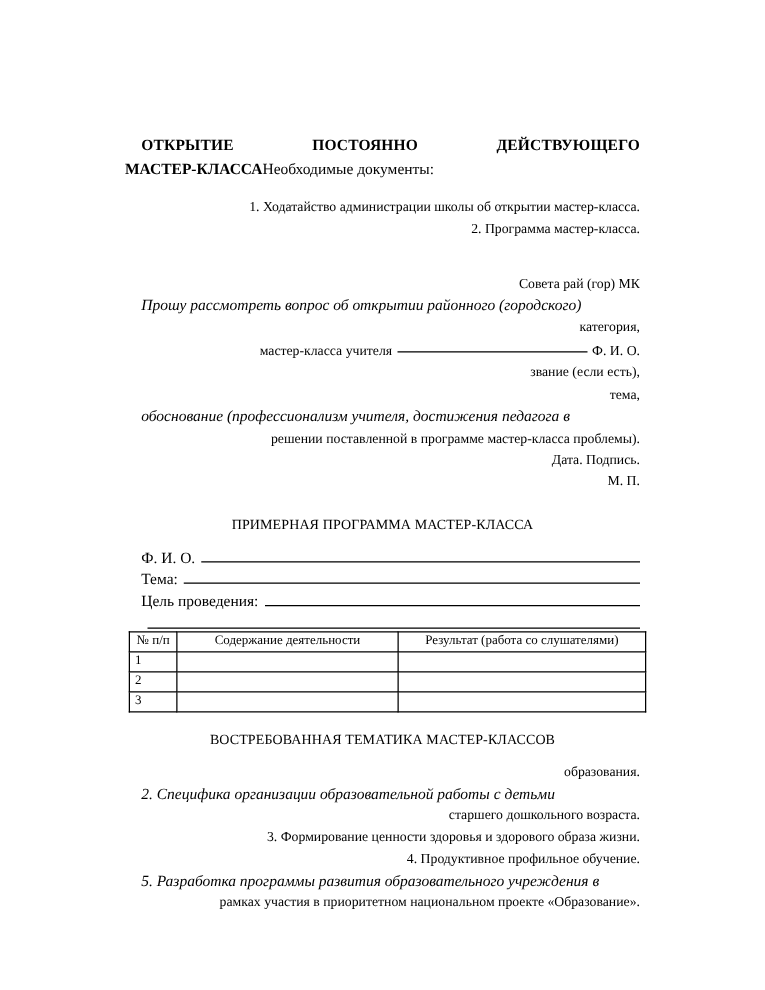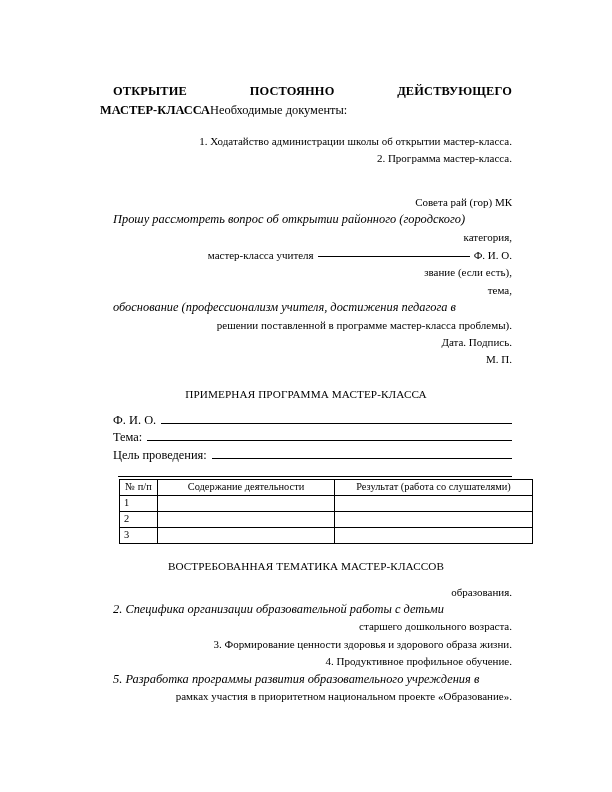--- a/index.html
+++ b/index.html
@@ -14,21 +14,21 @@
     overflow: hidden;
     font-family: "Liberation Serif", "DejaVu Serif", serif;
     color: #000000;
     -webkit-font-smoothing: antialiased;
   }
   .page {
     position: relative;
     width: 612px;
     height: 788px;
     box-sizing: border-box;
-    padding: 82px 100px 0 100px;
+    padding: 107px 100px 0 100px;
   }
 
   
   .doc-title {
     font-size: 12.4px;
     font-weight: bold;
     line-height: 18.5px;
     text-align: justify;
     text-align-last: justify;
     text-indent: 13px;
@@ -99,21 +99,21 @@
     flex: 1 1 auto;
     border-bottom: 1px solid #000;
     height: 11px;
     margin-left: 5px;
   }
 
   
   table.program-table {
     border-collapse: collapse;
     width: 413px;
-    margin: 2px 0 0 19px;
+    margin: 2px 0 0 3px;
     table-layout: fixed;
   }
   table.program-table th,
   table.program-table td {
     border: 1px solid #000;
     font-size: 10.4px;
     font-weight: normal;
     line-height: 12px;
     padding: 1px 3px;
     height: 13px;

